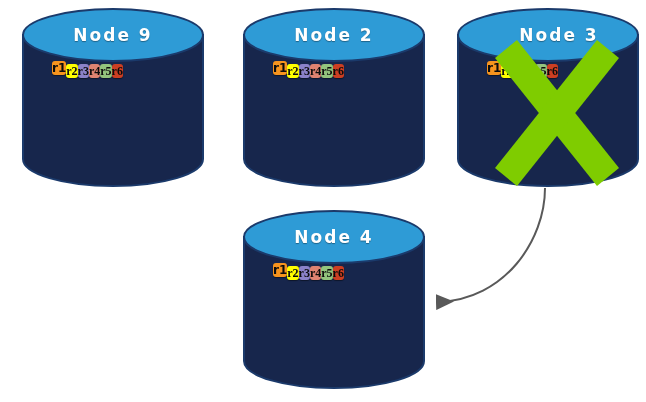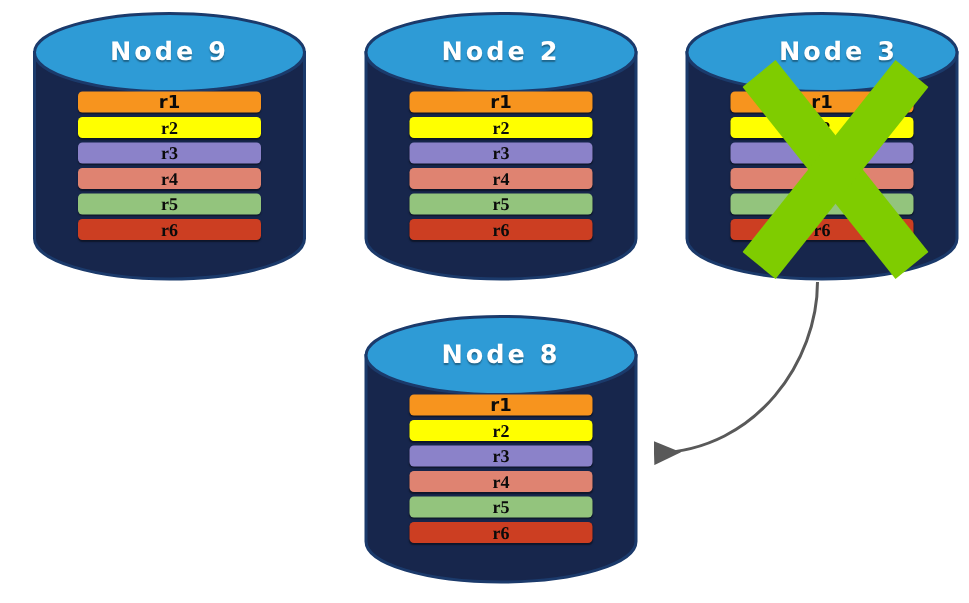--- a/index.html
+++ b/index.html
@@ -37,21 +37,21 @@
     font-weight: bold;
     font-size: 17px;
     letter-spacing: 2px;
     font-family: "DejaVu Sans", sans-serif;
     text-shadow: 0 1px 1px rgba(0,0,0,0.35);
     pointer-events: none;
   }
   .rows {
     position: absolute;
     display: flex;
-    flex-direction: column;
+    flex-direction: row;
   }
   .row {
     height: 14px;
     border-radius: 3px;
     display: flex;
     align-items: center;
     justify-content: center;
     color: #0b0b0b;
     font-weight: bold;
     font-size: 12px;
@@ -130,21 +130,21 @@
       <polygon points="124,18 102,0 0,128 22,146"></polygon>
     </g>
   </svg>
 </div>
 
 <div class="node" style="left:243px; top:210px; width:182px; height:178px;">
   <svg class="cyl-svg" width="182" height="178" viewBox="0 0 182 178">
     <path d="M1,27 L1,151 A90,27 0 0 0 181,151 L181,27 Z" fill="#17264C" stroke="#1B3A6B" stroke-width="2"></path>
     <ellipse cx="91" cy="27" rx="90" ry="26" fill="#2E9BD6" stroke="#1B3A6B" stroke-width="2"></ellipse>
   </svg>
-  <div class="node-title" style="top:17px;">Node 8</div>
+  <div class="node-title" style="top:17px;">Node 4</div>
   <div class="rows" style="left:30px; top:53px; width:122px;">
     <div class="row" style="background: rgb(247, 148, 30);">r1</div>
     <div class="row" style="background: rgb(255, 255, 0);">r2</div>
     <div class="row" style="background: rgb(139, 130, 201);">r3</div>
     <div class="row" style="background: rgb(223, 131, 113);">r4</div>
     <div class="row" style="background: rgb(147, 196, 125);">r5</div>
     <div class="row" style="background: rgb(204, 62, 34);">r6</div>
   </div>
 </div>
 

